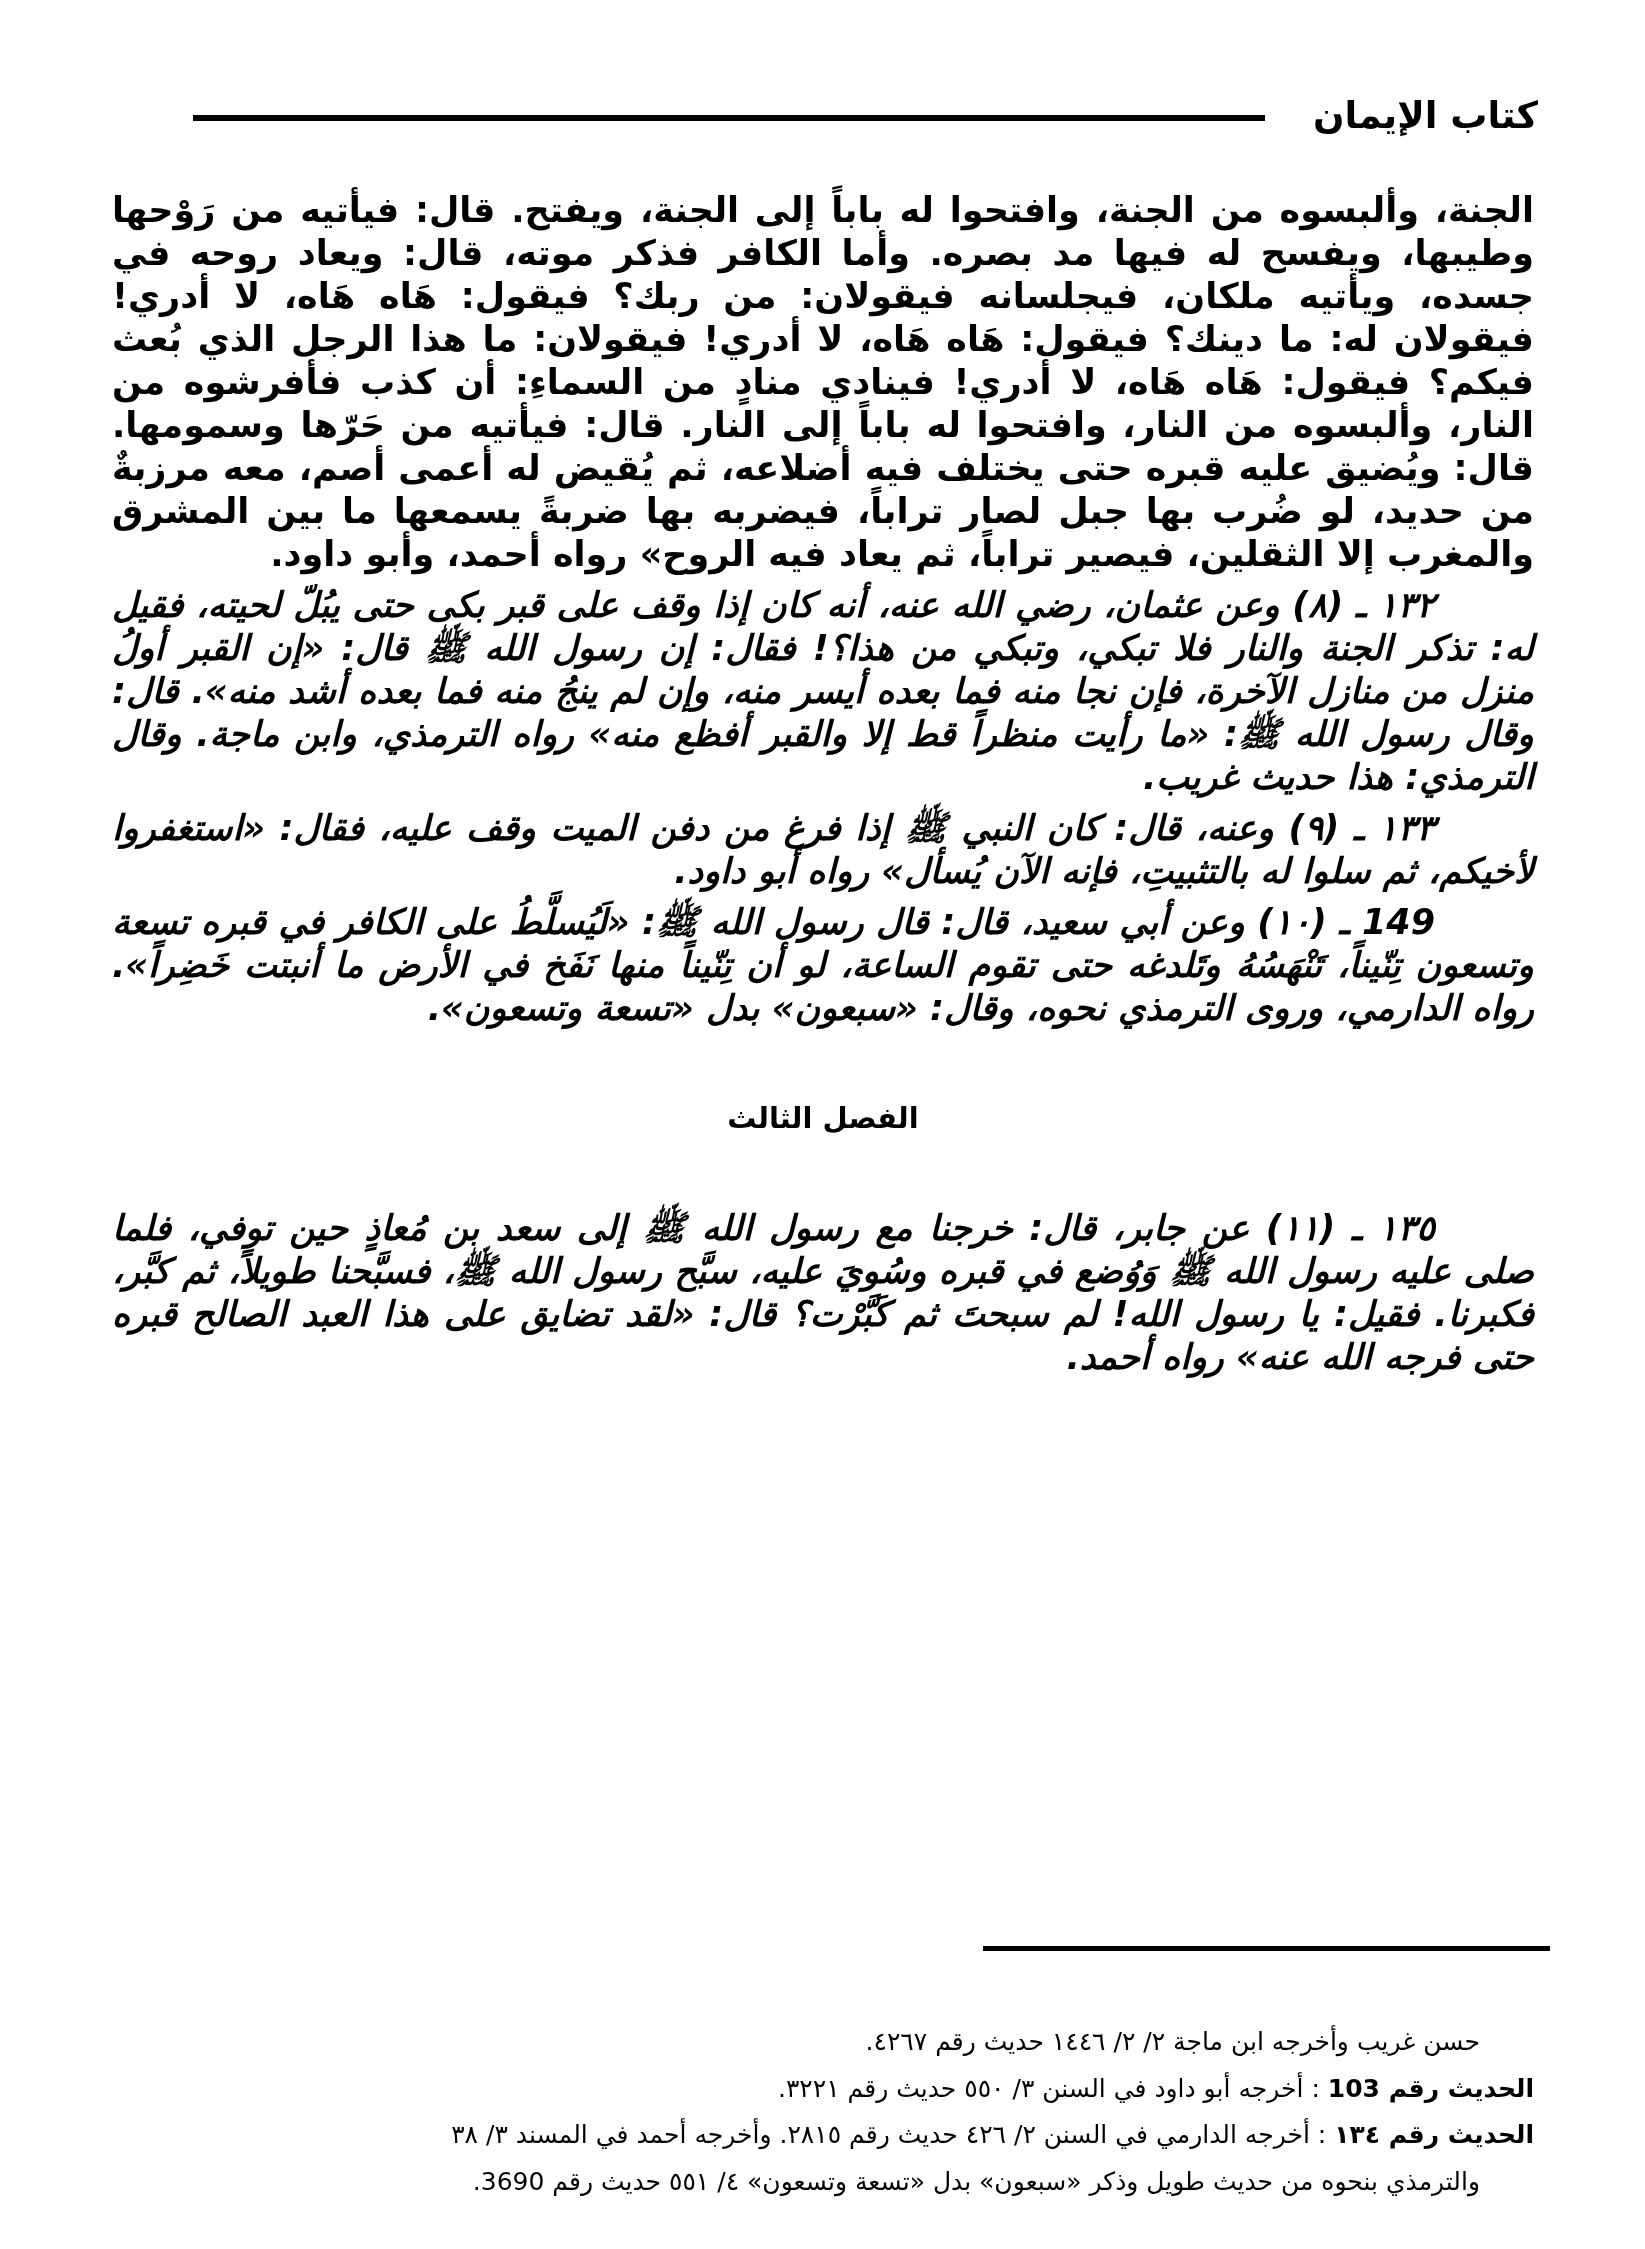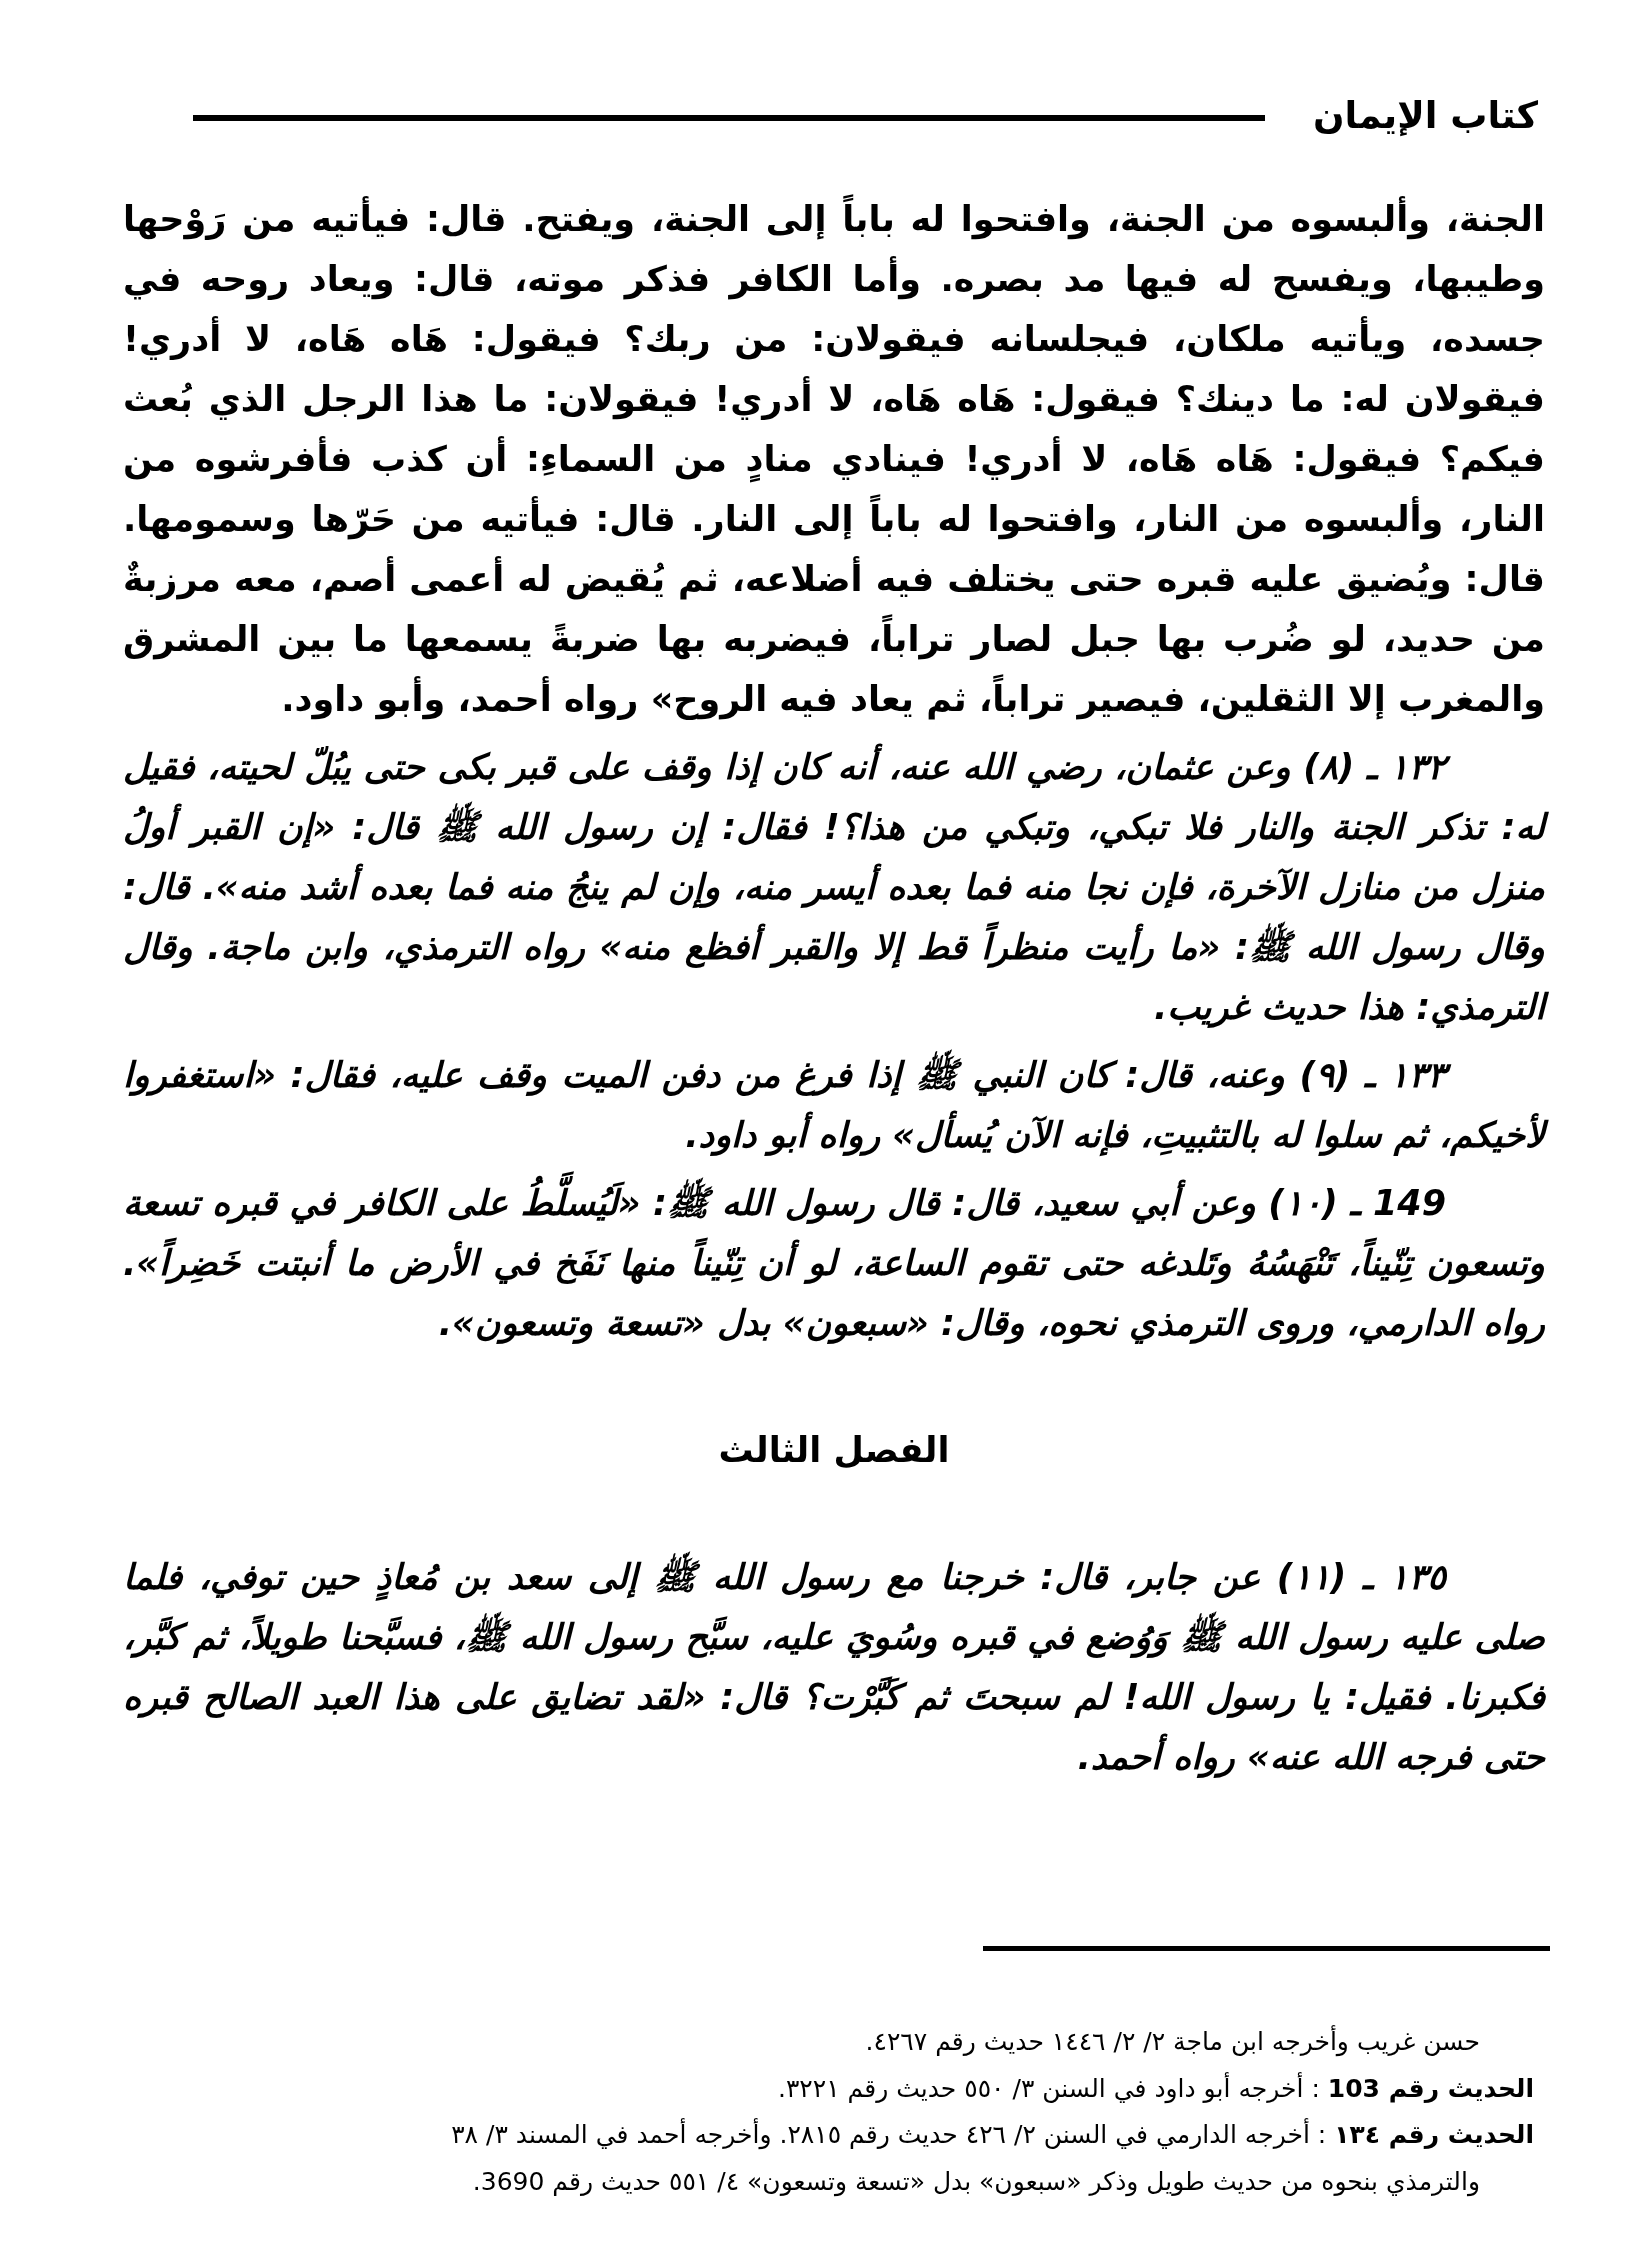--- a/index.html
+++ b/index.html
@@ -3,25 +3,25 @@
 <meta charset="utf-8">
 <style>
   html, body { margin: 0; padding: 0; background: #ffffff; }
   body { width: 1645px; height: 2564px; position: relative; overflow: hidden; color: #000; }
   .page { position: absolute; left: 0; top: 0; width: 1645px; height: 2564px; }
 
   .running-head { position: absolute; top: 88px; left: 193px; width: 1345px; height: 54px; direction: rtl; display: flex; align-items: center; gap: 40px; }
   .running-title { font-family: "DejaVu Sans", sans-serif; font-weight: bold; font-size: 37px; line-height: 1; white-space: nowrap; padding-left: 8px; }
   .running-rule { flex: 1; height: 6.3px; background: #000; margin-top: 6.3px; }
 
-  .body-text { position: absolute; left: 123px; top: 189px; width: 1422px; direction: rtl; text-align: justify; font-family: "DejaVu Sans", sans-serif; font-weight: bold; font-size: 35px; line-height: 60px; }
+  .body-text { position: absolute; left: 112px; top: 189px; width: 1422px; direction: rtl; text-align: justify; font-family: "DejaVu Sans", sans-serif; font-weight: bold; font-size: 35px; line-height: 43px; }
   .body-text p { margin: 0 0 8px 0; }
   .body-text p.indent { text-indent: 99px; font-style: italic; }
 
-  .section-heading { text-align: center; font-size: 35px; font-weight: bold; margin: 67px 0 67px 0; }
+  .section-heading { text-align: center; font-size: 29px; font-weight: bold; margin: 67px 0 67px 0; }
 
   .footnote-rule { position: absolute; left: 983px; top: 1946px; width: 567px; height: 5.4px; background: #000; }
 
   .footnotes { position: absolute; left: 112px; top: 2020px; width: 1422px; direction: rtl; text-align: justify; font-family: "DejaVu Sans", sans-serif; font-size: 25px; line-height: 43px; }
   .footnotes p { margin: 0 0 3.6px 0; }
   .footnotes .fn-label { font-weight: bold; }
   .footnotes .fn-cont { padding-right: 54px; }
 </style>
 </head>
 <body>

